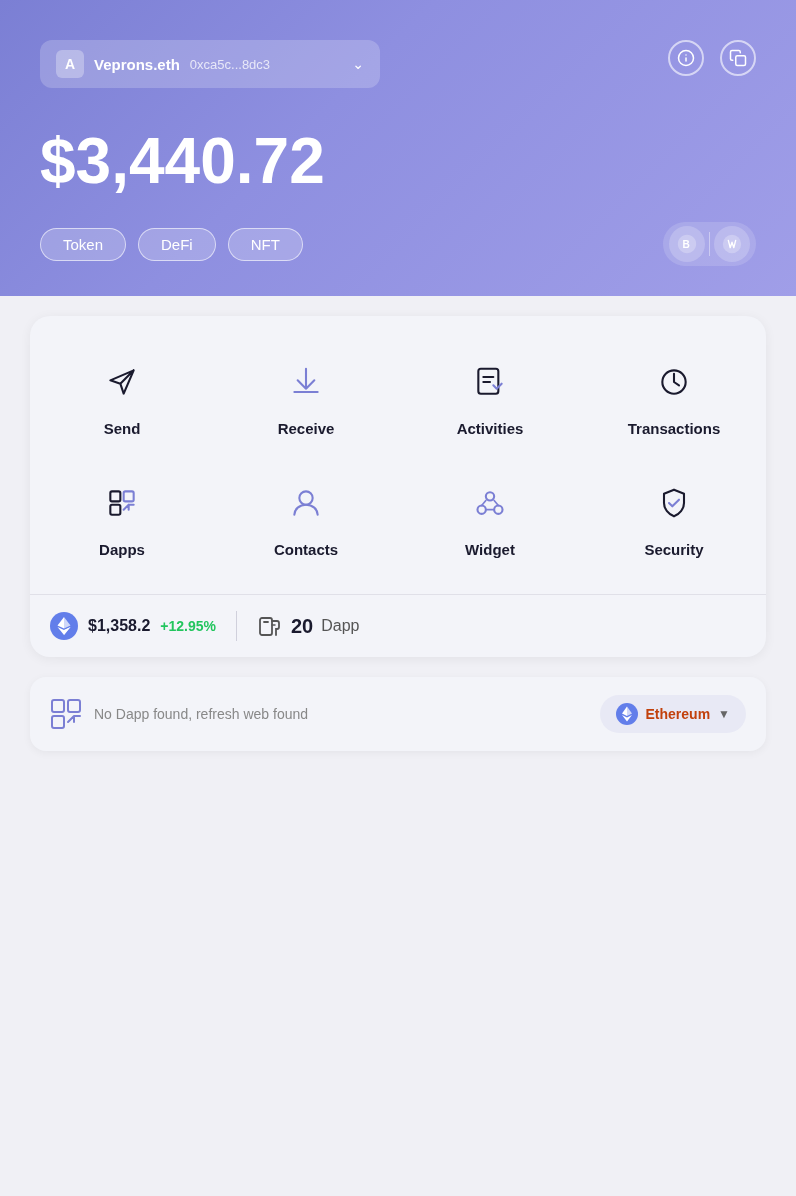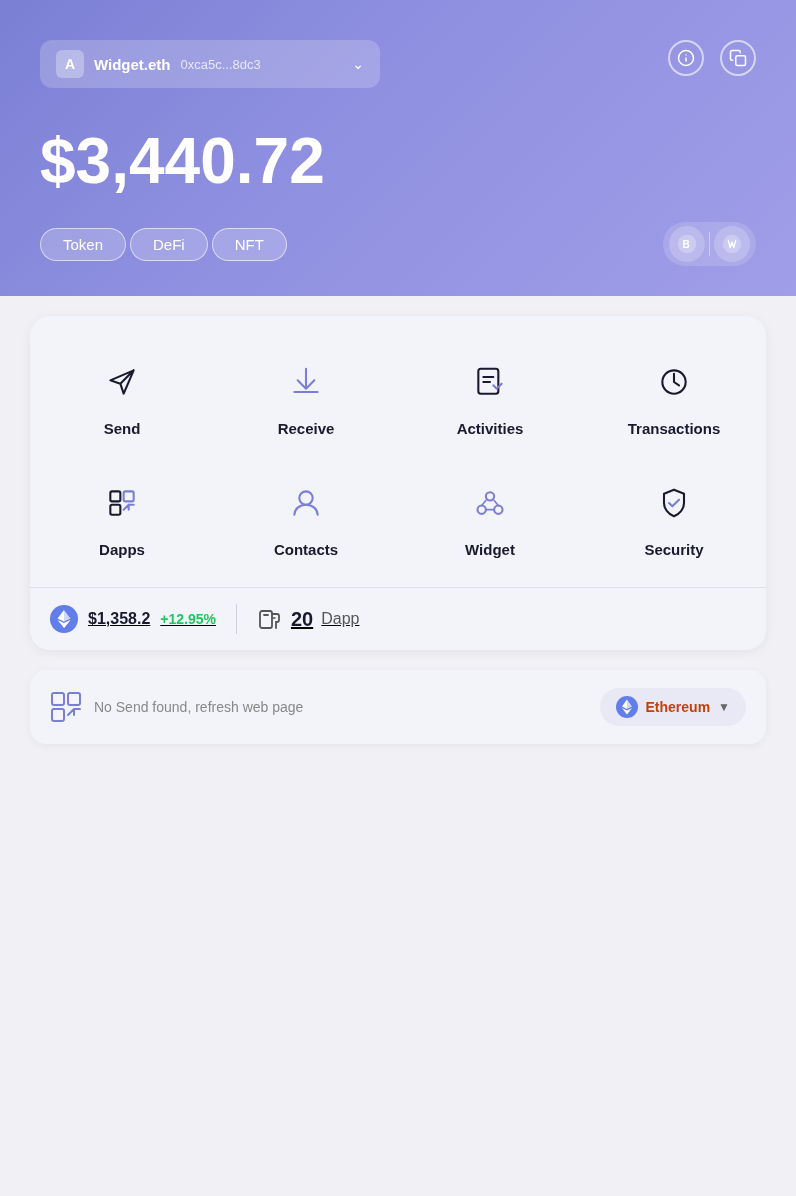--- a/index.html
+++ b/index.html
@@ -83,21 +83,21 @@
 
     .balance {
       color: white;
       font-size: 64px;
       font-weight: 700;
       margin-bottom: 24px;
     }
 
     .tab-row {
       display: flex;
-      gap: 4px;
+      gap: 12px;
       align-items: center;
     }
 
     .tab-btn {
       background: rgba(255,255,255,0.2);
       border: 1.5px solid rgba(255,255,255,0.6);
       color: white;
       padding: 7px 22px;
       border-radius: 20px;
       font-size: 15px;
@@ -177,22 +177,21 @@
       width: 40px;
       height: 40px;
     }
 
     
     .status-bar {
       border-top: 1px solid #e0e0e8;
       display: flex;
       align-items: center;
       padding: 16px 20px;
-      margin-top: 9px;
-      text-decoration: underline;
+      margin-top: 16px;
     }
 
     .eth-price {
       display: flex;
       align-items: center;
       gap: 10px;
     }
 
     .eth-logo {
       width: 28px;
@@ -287,21 +286,21 @@
   </style>
 </head>
 <body>
 
 <div class="hero">
 
   <div class="address-bar">
     <div class="address-avatar">
       <span>A</span>
     </div>
-    <span class="address-name">Widget.eth</span>
+    <span class="address-name">Veprons.eth</span>
     <span class="address-short">0xca5c...8dc3</span>
     <span class="address-chevron">⌄</span>
   </div>
 
   <div class="header-icons">
     <div class="header-icon-btn">
       <svg width="18" height="18" viewBox="0 0 24 24" fill="none" stroke="white" stroke-width="2" stroke-linecap="round" stroke-linejoin="round">
         <circle cx="12" cy="12" r="10"></circle>
         <line x1="12" y1="8" x2="12" y2="8"></line>
         <line x1="12" y1="12" x2="12" y2="16"></line>
@@ -461,21 +460,21 @@
 </div>
 
 <div class="dapp-bar">
   <div class="dapp-left">
     <svg width="32" height="32" viewBox="0 0 32 32" fill="none" xmlns="http://www.w3.org/2000/svg">
       <rect x="2" y="2" width="12" height="12" rx="2" stroke="#7b7fd4" stroke-width="2"></rect>
       <rect x="18" y="2" width="12" height="12" rx="2" stroke="#7b7fd4" stroke-width="2"></rect>
       <rect x="2" y="18" width="12" height="12" rx="2" stroke="#7b7fd4" stroke-width="2"></rect>
       <path d="M18 24L24 18M24 18H30M24 18V24" stroke="#7b7fd4" stroke-width="2" stroke-linecap="round" stroke-linejoin="round"></path>
     </svg>
-    <span class="dapp-text">No Send found, refresh web page</span>
+    <span class="dapp-text">No Dapp found, refresh web found</span>
   </div>
 
   <button class="network-btn">
     <svg class="network-eth-logo" viewBox="0 0 22 22" fill="none" xmlns="http://www.w3.org/2000/svg">
       <circle cx="11" cy="11" r="11" fill="#627EEA"></circle>
       <path d="M11 3.5L11 13L16 10.5L11 3.5Z" fill="white" fill-opacity="0.7"></path>
       <path d="M11 3.5L6 10.5L11 13L11 3.5Z" fill="white"></path>
       <path d="M11 14.5L6 12L11 18.5L16 12L11 14.5Z" fill="white"></path>
     </svg>
     <span class="network-name">Ethereum</span>

